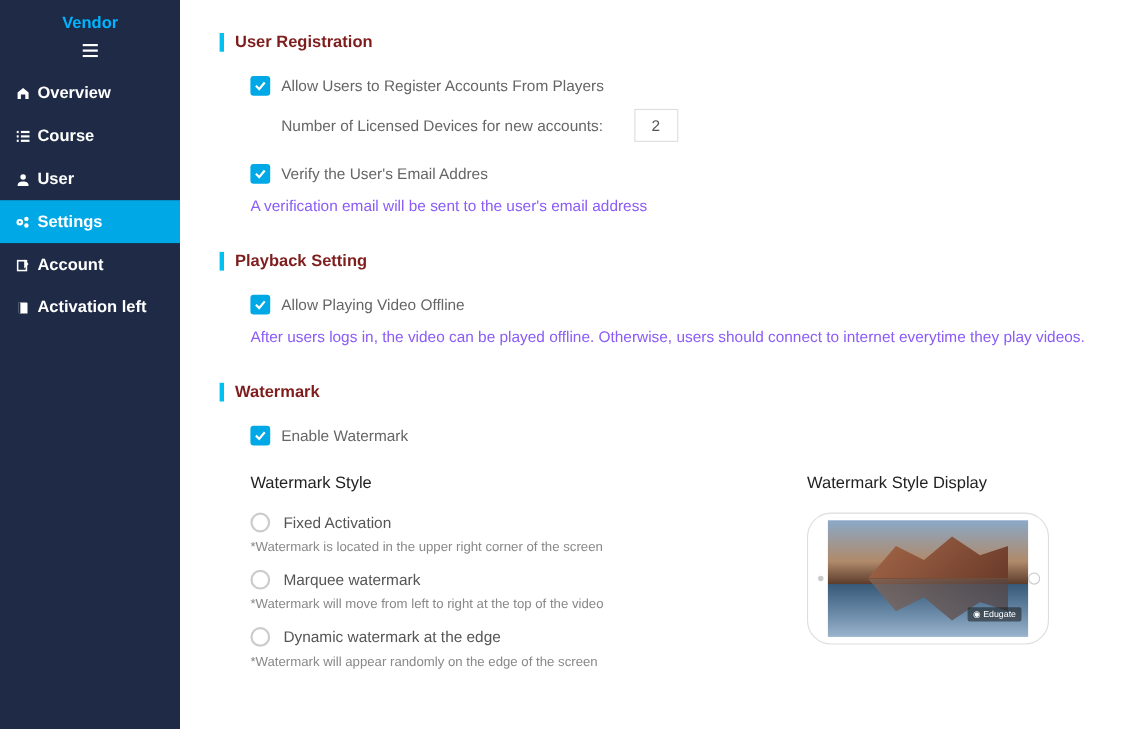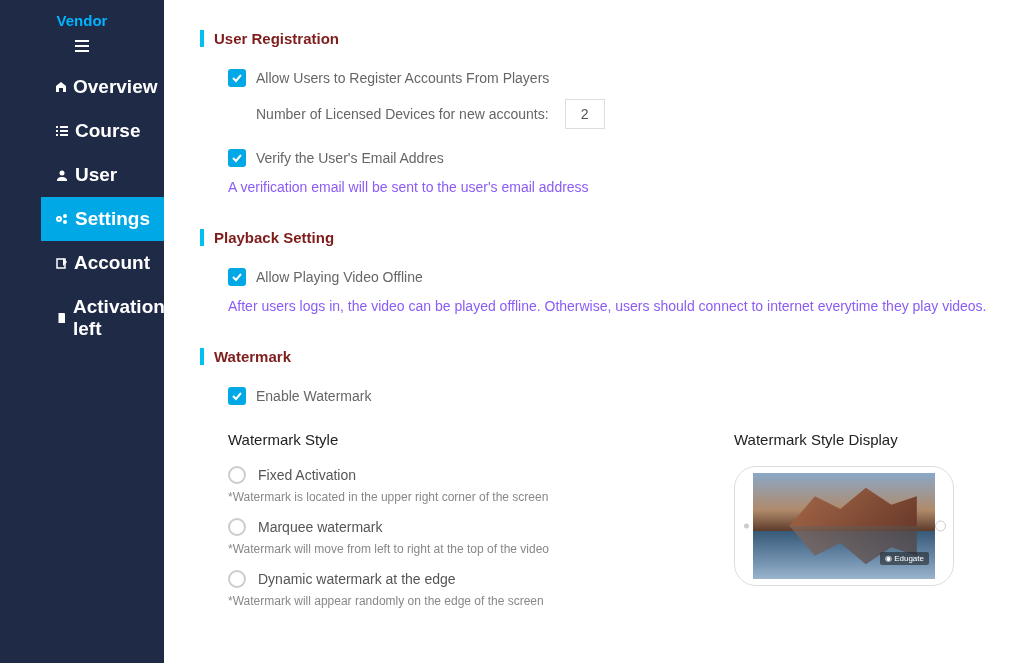--- a/index.html
+++ b/index.html
@@ -32,27 +32,26 @@
     text-align: center;
     padding: 4px 0 10px 0;
     color: #fff;
     font-size: 14px;
     cursor: pointer;
   }
   .nav { list-style: none; }
   .nav li {
     padding: 11px 14px;
     font-weight: 700;
-    font-size: 19px;
+    font-size: 15px;
     color: #fff;
     cursor: pointer;
     display: flex;
     align-items: center;
     gap: 6px;
-    margin-left: 41px;
   }
   .nav li.active { background: #00a8e6; }
   .nav-icon { width: 14px; display: inline-flex; align-items: center; justify-content: center; }
   .main {
     flex: 1;
     background: #fff;
     overflow-y: auto;
     padding: 30px 30px 30px 36px;
   }
   .section { margin-bottom: 34px; }
@@ -69,21 +68,21 @@
   .checkbox {
     width: 18px; height: 18px;
     background: #00a8e6;
     border-radius: 3px;
     display:inline-flex; align-items:center; justify-content:center;
     color:#fff; font-size:12px; flex-shrink:0;
     cursor:pointer;
   }
   .checkbox svg { width:12px; height:12px; }
   .opt-label { color:#666; font-size:14px; }
-  .sub-row { padding-left:28px; display:flex; align-items:center; gap:16px; margin-bottom:20px; }
+  .sub-row { padding-left:28px; display:flex; align-items:center; gap:28px; margin-bottom:20px; }
   .num-input {
     width:40px; height:30px; border:1px solid #ddd; text-align:center;
     font-size:14px; color:#555;
   }
   .help { color:#8b5cf6; font-size:14px; padding-left:0; margin-top:6px; }
   .sub-heading { font-weight:400; font-size:15px; color:#222; margin: 14px 0 18px 0; }
   .radio-row { display:flex; align-items:center; gap:12px; margin-bottom:6px; }
   .radio {
     width:18px; height:18px; border:2px solid #ccc; border-radius:50%;
     flex-shrink:0; cursor:pointer; background:#fff;

